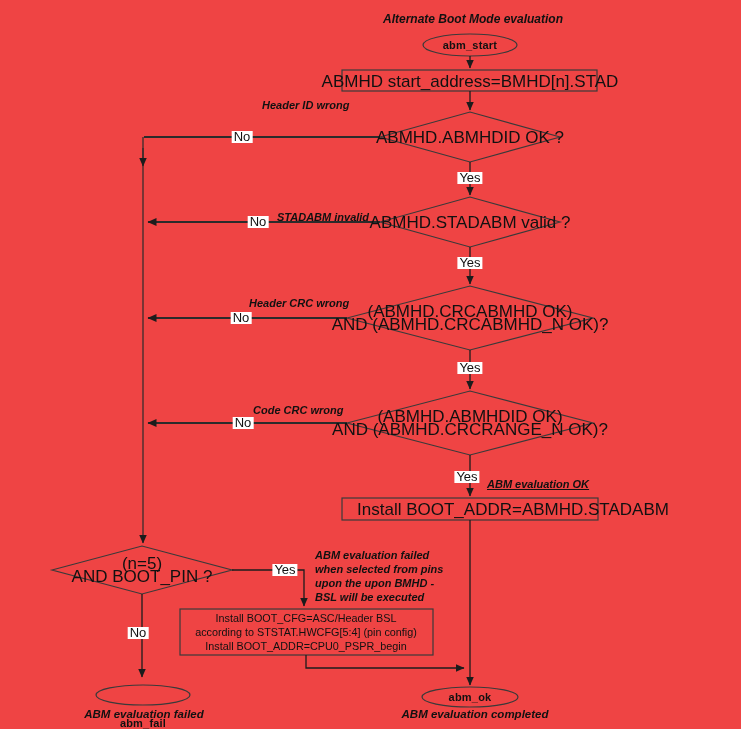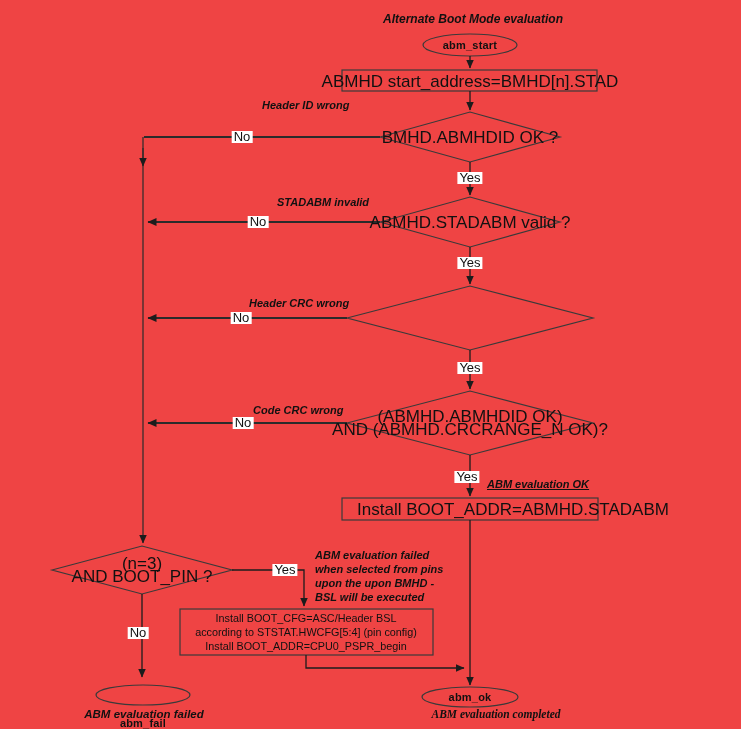--- a/index.html
+++ b/index.html
@@ -91,34 +91,38 @@
       <path stroke-width="1.8" d="M347,423 L148,423" marker-end="url(#ah)"></path>
     </g>
   </svg>
 
   <div class="lbl title-text ctrx" style="left:473px; top:13px;">Alternate Boot Mode evaluation</div>
 
   <div class="lbl oval-label ctr" style="left:470px; top:45px;">abm_start</div>
 
   <div class="lbl node-text ctr" style="left:470px; top:81px;">ABMHD start_address=BMHD[n].STAD</div>
 
-  <div class="lbl node-text ctr" style="left:470px; top:137px;">BMHD.ABMHDID OK ?</div>
+  <div class="lbl node-text ctr" style="left:470px; top:137px;">ABMHD.ABMHDID OK ?</div>
 
   <div class="lbl node-text ctr" style="left:470px; top:222px;">ABMHD.STADABM valid ?</div>
 
+  <div class="lbl node-text multiline ctr" style="left:470px; top:318px;">
+    <span>(ABMHD.CRCABMHD OK)</span>
+    <span>AND (ABMHD.CRCABMHD_N OK)?</span>
+  </div>
 
   <div class="lbl node-text multiline ctr" style="left:470px; top:423px;">
     <span>(ABMHD.ABMHDID OK)</span>
     <span>AND (ABMHD.CRCRANGE_N OK)?</span>
   </div>
 
   <div class="lbl node-text ctr" style="left:470px; top:509px;margin-left:43px;">Install BOOT_ADDR=ABMHD.STADABM</div>
 
   <div class="lbl node-text multiline ctr" style="left:142px; top:570px;">
-    <span>(n=3)</span>
+    <span>(n=5)</span>
     <span>AND BOOT_PIN ?</span>
   </div>
 
   <div class="lbl box3 multiline ctr" style="left:306px; top:632px;">
     <span>Install BOOT_CFG=ASC/Header BSL</span>
     <span>according to STSTAT.HWCFG[5:4] (pin config)</span>
     <span>Install BOOT_ADDR=CPU0_PSPR_begin</span>
   </div>
 
   <div class="lbl oval-label ctr" style="left:143px; top:723px;text-align:center;">abm_fail</div>
@@ -131,28 +135,28 @@
   <div class="lbl edge-lbl ctr" style="left:467px; top:477px;">Yes</div>
   <div class="lbl edge-lbl ctr" style="left:285px; top:570px;">Yes</div>
 
   <div class="lbl edge-lbl ctr" style="left:242px; top:137px;">No</div>
   <div class="lbl edge-lbl ctr" style="left:258px; top:222px;">No</div>
   <div class="lbl edge-lbl ctr" style="left:241px; top:318px;">No</div>
   <div class="lbl edge-lbl ctr" style="left:243px; top:423px;">No</div>
   <div class="lbl edge-lbl ctr" style="left:138px; top:633px;">No</div>
 
   <div class="lbl ann" style="left:262px; top:98px;">Header ID wrong</div>
-  <div class="lbl ann" style="left:277px; top:195px;">STADABM invalid</div>
+  <div class="lbl ann" style="left:277px; top:210px;">STADABM invalid</div>
   <div class="lbl ann" style="left:249px; top:296px;">Header CRC wrong</div>
   <div class="lbl ann" style="left:253px; top:403px;">Code CRC wrong</div>
   <div class="lbl ann" style="left:487px; top:477px;text-decoration:underline;">ABM evaluation OK</div>
 
   <div class="lbl ann" style="left:315px; top:548px;">
     <span style="display:block">ABM evaluation failed</span>
     <span style="display:block">when selected from pins</span>
     <span style="display:block">upon the upon BMHD -</span>
     <span style="display:block">BSL will be executed</span>
   </div>
 
   <div class="lbl caption ctrx" style="left:144px; top:708px;">ABM evaluation failed</div>
-  <div class="lbl caption ctrx" style="left:496px; top:708px;font-family:Liberation Serif, serif;">ABM evaluation completed</div>
+  <div class="lbl caption ctrx" style="left:475px; top:708px;">ABM evaluation completed</div>
 
 </div>
 
 </body></html>

